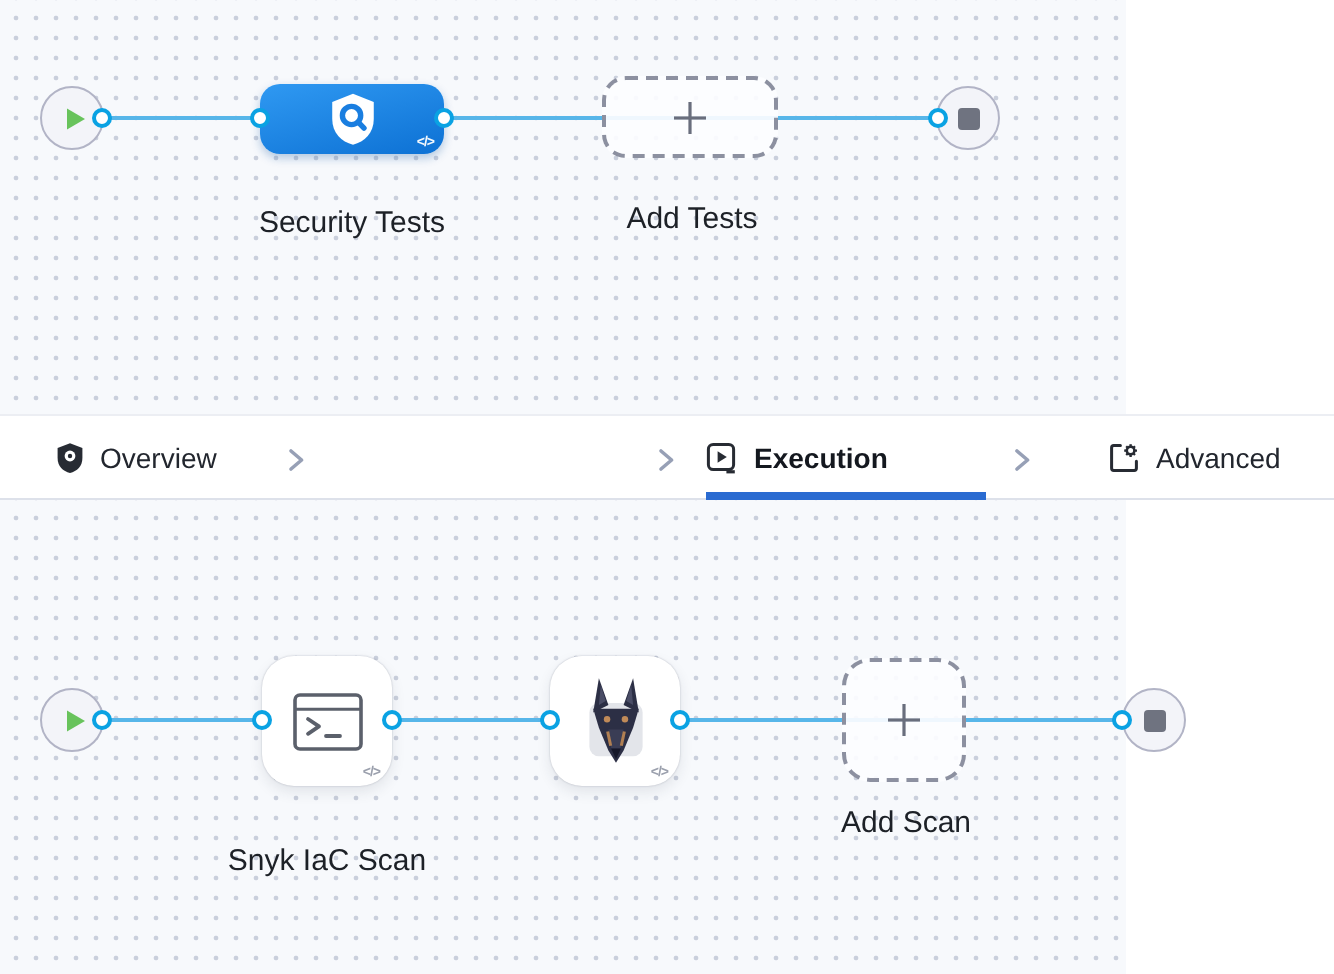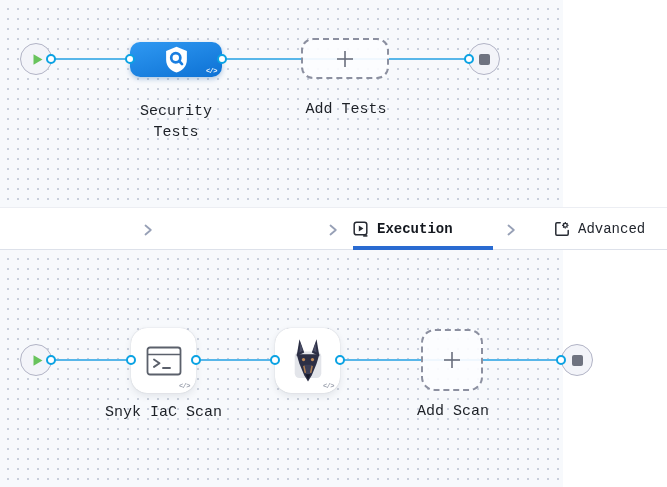--- a/index.html
+++ b/index.html
@@ -2,21 +2,21 @@
 <html><head>
 <meta charset="utf-8">
 <style>
   * { margin:0; padding:0; box-sizing:border-box; }
   html,body { width:667px; height:487px; overflow:hidden;
     font-family:"Liberation Sans","DejaVu Sans",sans-serif; }
 
   .canvas { position:absolute; inset:0; width:563px; height:487px;
     background-color:#f7f9fc;
     background-image:radial-gradient(circle,#c9cfdc 1px, rgba(201,207,220,0) 1.35px);
-    background-size:10px 10px; background-position:3px 4px;font-family:Liberation Mono, monospace; }
+    background-size:10px 10px; background-position:3px 4px; }
 
   
   .flow-line { position:absolute; height:2px; background:#57b6e9; z-index:1; }
   .line-top    { left:52px;  top:58px;  width:417px; }
   .line-bottom { left:52px;  top:359px; width:509px; }
 
   .port { position:absolute; width:10px; height:10px; border-radius:50%;
     background:#ffffff; border:2.5px solid #0aa2e3; z-index:3; }
 
   
@@ -46,21 +46,21 @@
 
   .code-glyph { position:absolute; right:6px; bottom:3px; font-size:7px; font-weight:bold;
     letter-spacing:-0.5px; color:#9ba0ad; }
   .stage-node .code-glyph { color:rgba(255,255,255,0.95); right:5px; bottom:2px; }
 
   
   .node-label { position:absolute; font-size:15px; color:#1d2127; text-align:center;
     line-height:21px; z-index:2; }
   .lbl-security { left:116px; top:101px; width:120px; }
   .lbl-addstage { left:286px; top:99px;  width:120px; }
-  .lbl-snyk     { left:98px;  top:402px; width:131px; }
+  .lbl-snyk     { left:98px;  top:420px; width:131px; }
   .lbl-ingest   { left:252px; top:402px; width:110px; }
   .lbl-addstep  { left:403px; top:401px; width:100px; }
 
   
   .tab-bar { position:absolute; left:0; top:207px; width:667px; height:43px;
     background:#ffffff; border-top:1px solid #eceef3; border-bottom:1px solid #dde1ea;
     z-index:4; }
   .tab { position:absolute; top:0; height:100%; display:flex; align-items:center;
     gap:8px; cursor:pointer; font-size:14px; color:#22262e; }
   .tab-overview       { left:28px; }
@@ -109,20 +109,28 @@
   <div class="port" style="left:46px;  top:54px;"></div>
   <div class="port" style="left:125px; top:54px;"></div>
   <div class="port" style="left:217px; top:54px;"></div>
   <div class="port" style="left:464px; top:54px;"></div>
 
   <div class="node-label lbl-security">Security Tests</div>
   <div class="node-label lbl-addstage">Add Tests</div>
 
   <div class="tab-bar">
 
+    <div class="tab tab-overview">
+      <svg width="14" height="16" viewBox="0 0 14 16">
+        <path d="M7 0.6 L13.2 3 V8 C13.2 12.2 10.5 14.6 7 15.5 C3.5 14.6 0.8 12.2 0.8 8 V3 Z" fill="#272b33"></path>
+        <circle cx="7" cy="7" r="2.7" fill="#ffffff"></circle>
+        <circle cx="7" cy="7" r="1.1" fill="#272b33"></circle>
+      </svg>
+      <span>Overview</span>
+    </div>
 
     <svg class="tab-sep sep-1" width="12" height="14" viewBox="0 0 12 14">
       <polyline points="3.5,2.5 8.8,7 3.5,11.5" fill="none" stroke="#97a0b6" stroke-width="1.8" stroke-linecap="round" stroke-linejoin="round"></polyline>
     </svg>
 
 
     <svg class="tab-sep sep-2" width="12" height="14" viewBox="0 0 12 14">
       <polyline points="3.5,2.5 8.8,7 3.5,11.5" fill="none" stroke="#97a0b6" stroke-width="1.8" stroke-linecap="round" stroke-linejoin="round"></polyline>
     </svg>
 

